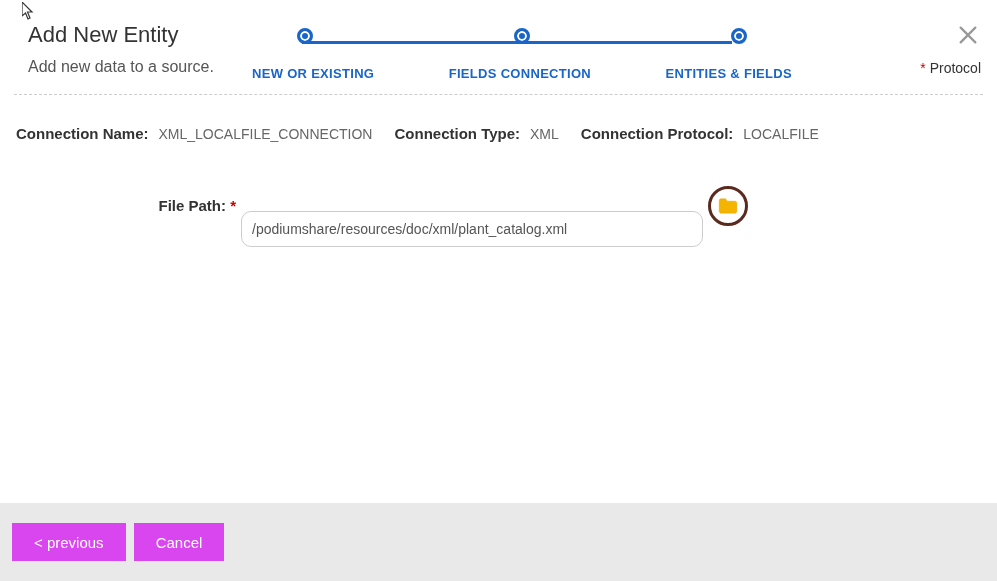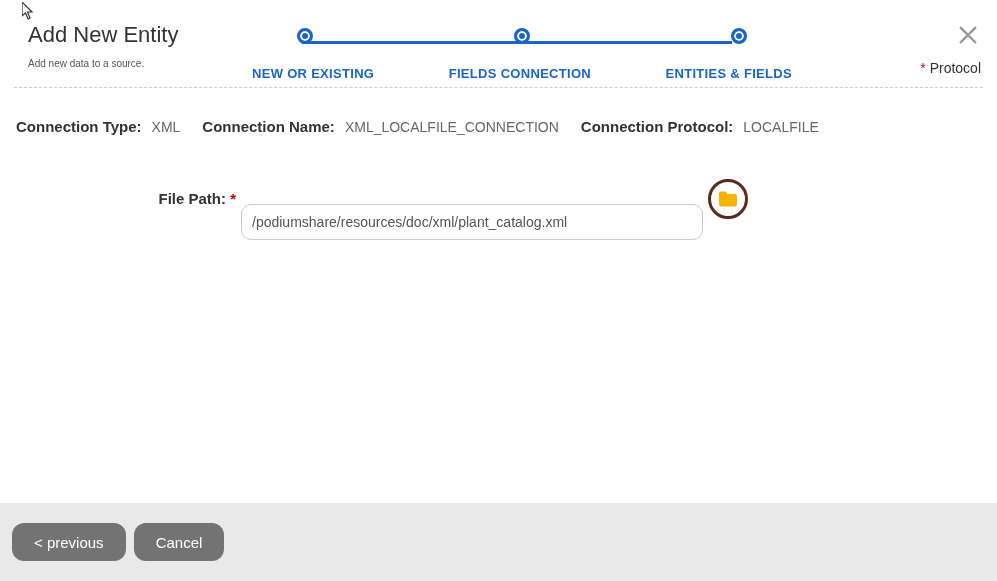--- a/index.html
+++ b/index.html
@@ -25,21 +25,21 @@
       position: relative;
       margin-left: 12px;
     }
     .title {
       font-size: 22px;
       font-weight: 400;
       color: #333;
       margin-bottom: 10px;
     }
     .subtitle {
-      font-size: 10px;
+      font-size: 16px;
       color: #555;
     }
     .close-btn {
       position: absolute;
       top: 24px;
       right: 16px;
       width: 24px;
       height: 24px;
       cursor: pointer;
       color: #888;
@@ -157,21 +157,21 @@
       padding: 0 12px;
     }
     .btn {
       height: 38px;
       border: none;
       font-size: 15px;
       cursor: pointer;
       padding: 0 22px;
       margin-right: 8px;
     }
-    .btn-grey { background: #737373; color: #fff; border-radius: 12px; }
+    .btn-grey { background: #d946ef; color: #fff; }
     .btn-green { background: #128f2e; color: #fff; margin-left: auto; margin-right: 0; padding: 0 30px; }
   </style>
 </head>
 <body>
 
 <div class="cursor">
   <svg width="14" height="18" viewBox="0 0 14 18">
       <path d="M0 0 L0 14 L3.5 11 L6 17 L8 16 L5.5 10 L10 10 Z" fill="none" stroke="#333" stroke-width="1.2"></path>
     </svg>
 </div>
@@ -202,26 +202,26 @@
       <span>FIELDS CONNECTION</span>
       <span>ENTITIES &amp; FIELDS</span>
     </div>
   </div>
 </div>
 
 <hr class="divider">
 
 <div class="conn-row">
   <div class="conn-pair">
+    <span class="conn-label">Connection Name:</span>
+    <span class="conn-value">XML_LOCALFILE_CONNECTION</span>
+  </div>
+  <div class="conn-pair">
     <span class="conn-label">Connection Type:</span>
     <span class="conn-value">XML</span>
-  </div>
-  <div class="conn-pair">
-    <span class="conn-label">Connection Name:</span>
-    <span class="conn-value">XML_LOCALFILE_CONNECTION</span>
   </div>
   <div class="conn-pair">
     <span class="conn-label">Connection Protocol:</span>
     <span class="conn-value">LOCALFILE</span>
   </div>
 </div>
 
 <div class="path-row">
   <div class="path-label">
     <span>File Path:</span> <span class="star">*</span>

